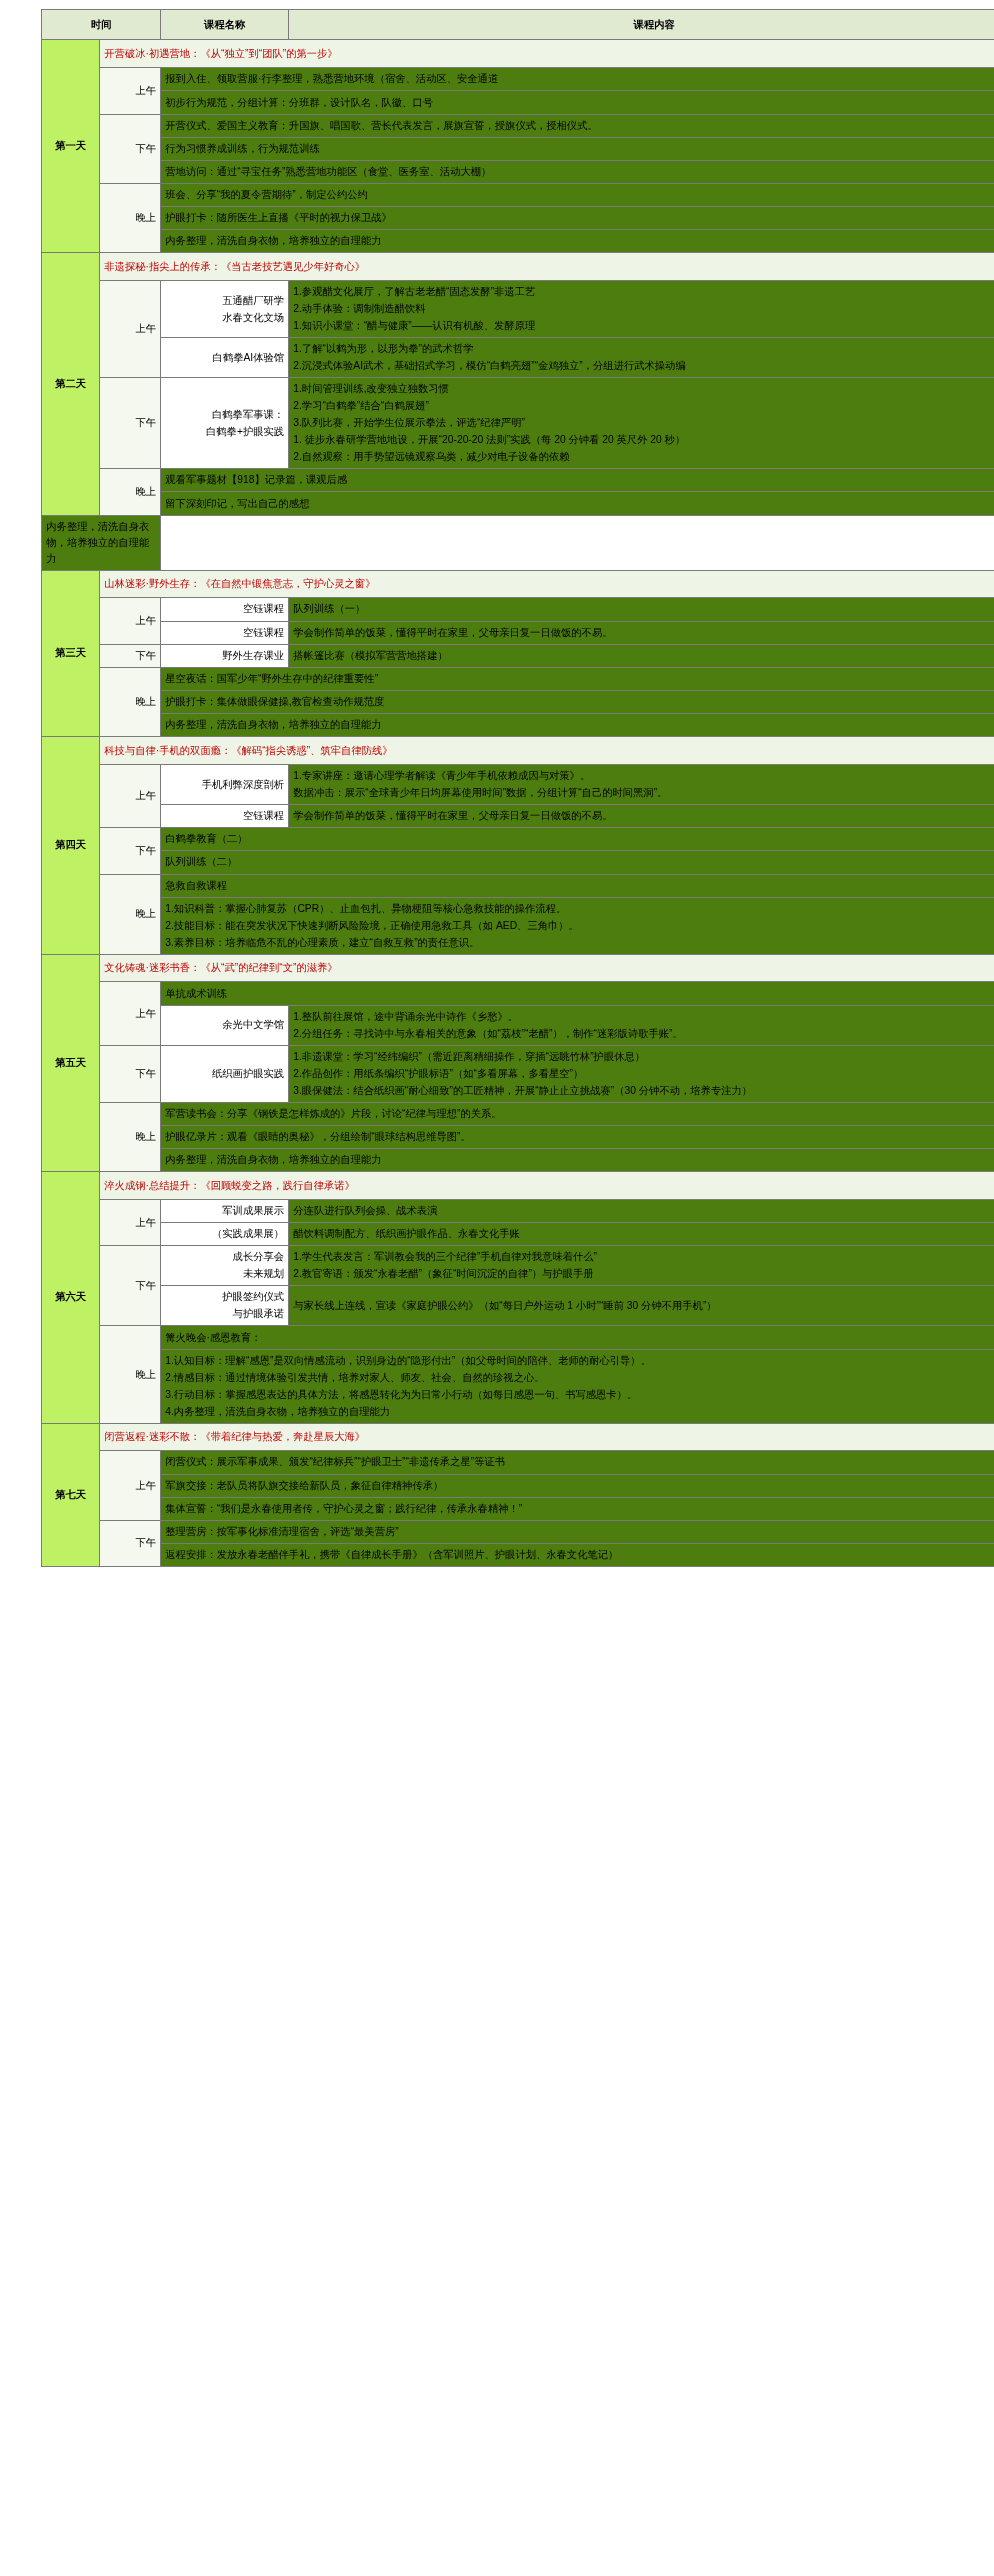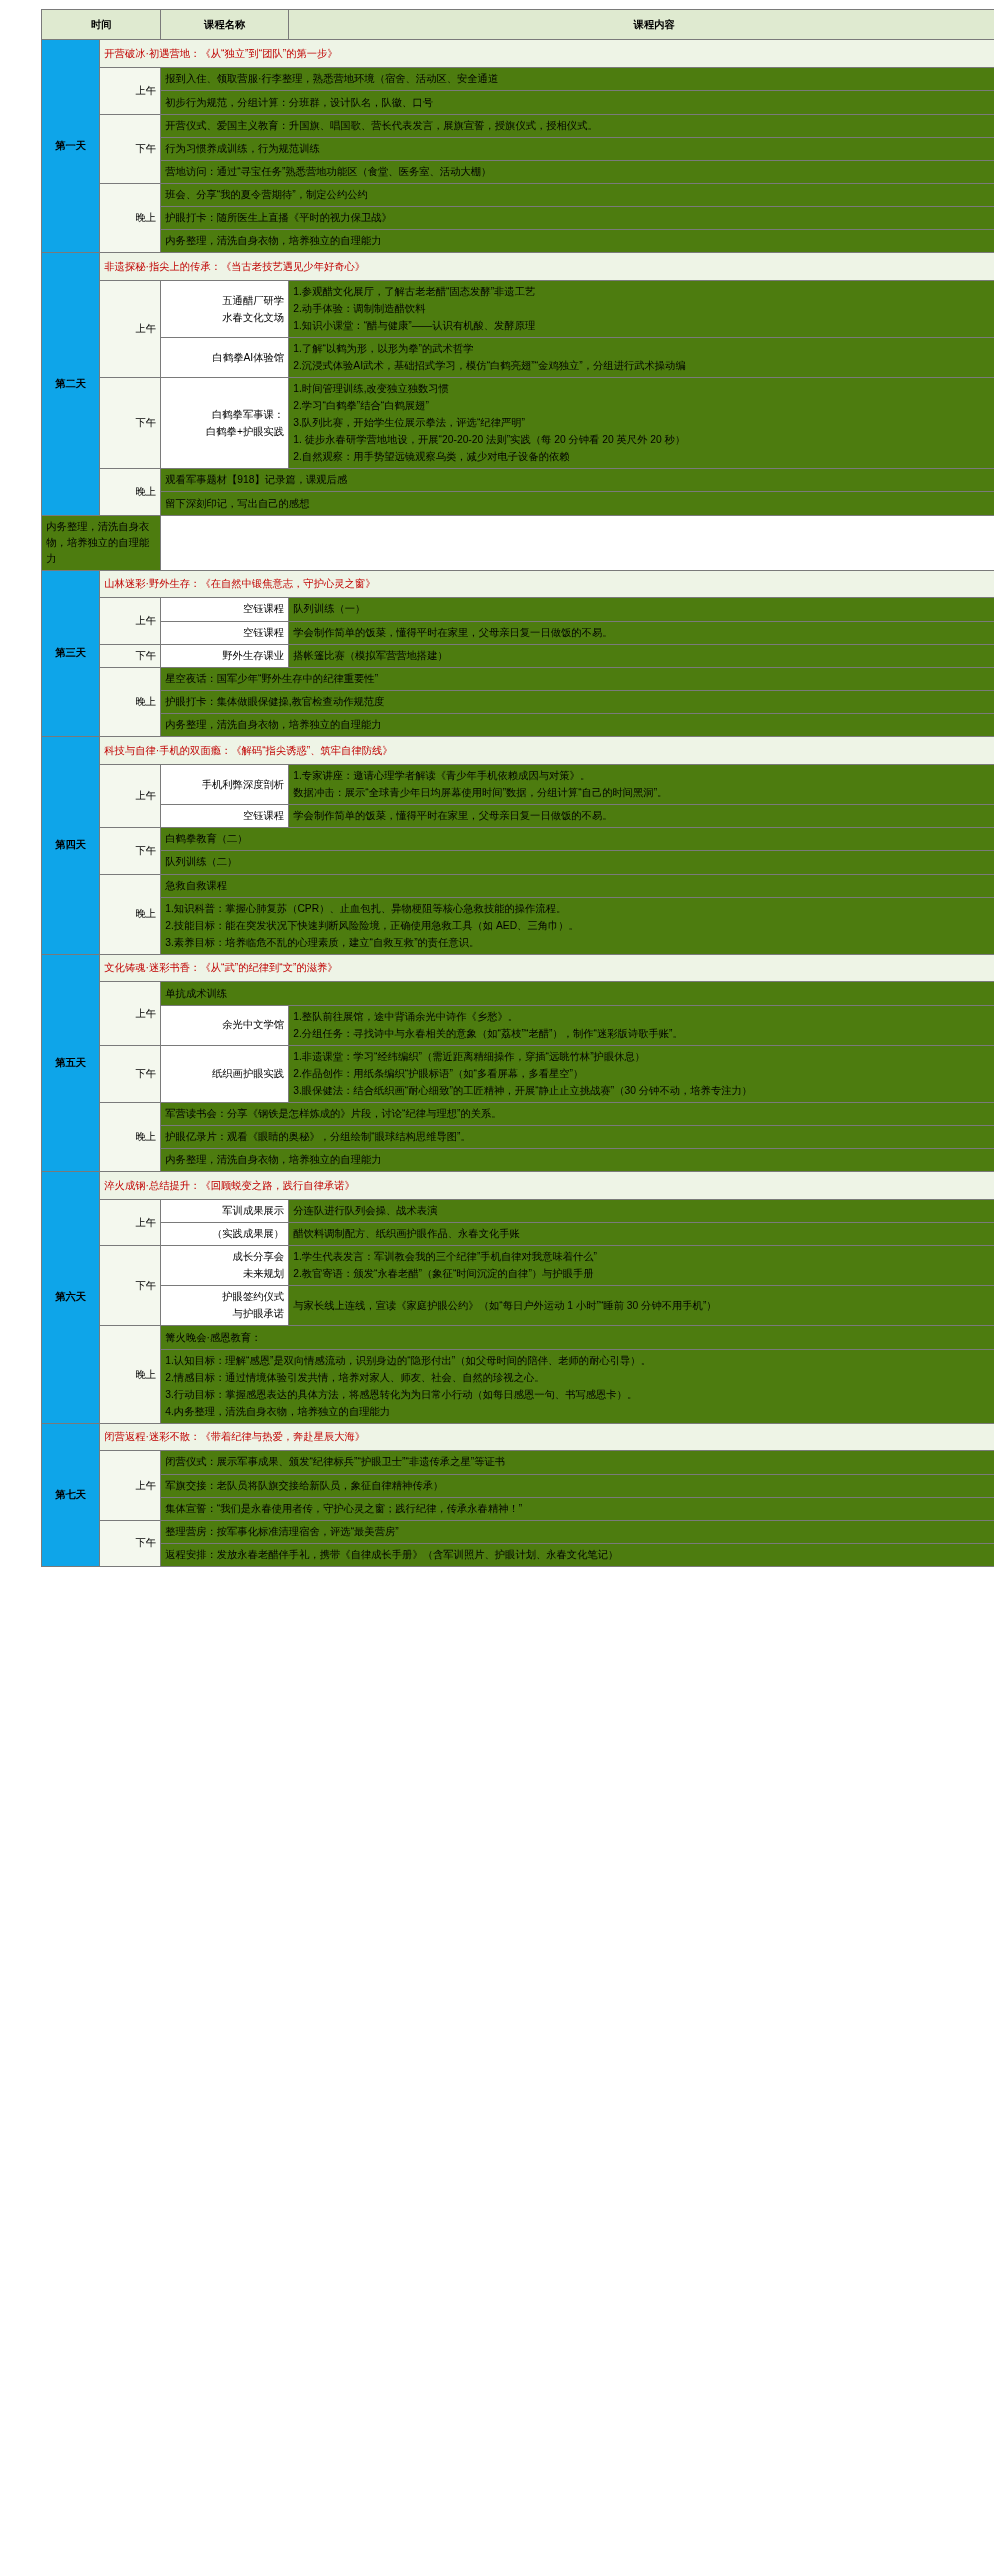--- a/index.html
+++ b/index.html
@@ -39,21 +39,21 @@
     font-weight: bold;
     text-align: center;
     font-size: 11.3px;
     height: 23px;
     padding: 4.1px 3.1px;
   }
   td.day-cell {
     text-align: center;
     font-weight: bold;
     font-size: 11.3px;
-    background: #0ea5e9;
+    background: #bef264;
   }
   td.ampm-cell {
     text-align: right;
     font-size: 10.8px;
     background: #f4f8ee;
   }
   td.name-cell {
     text-align: right;
     font-size: 10.3px;
     background: #ffffff;

